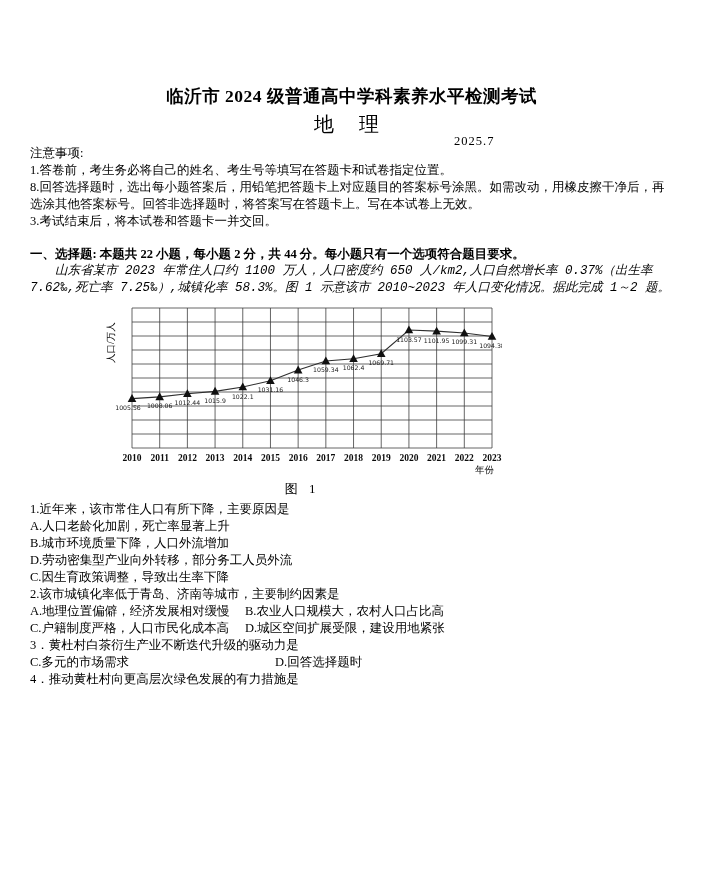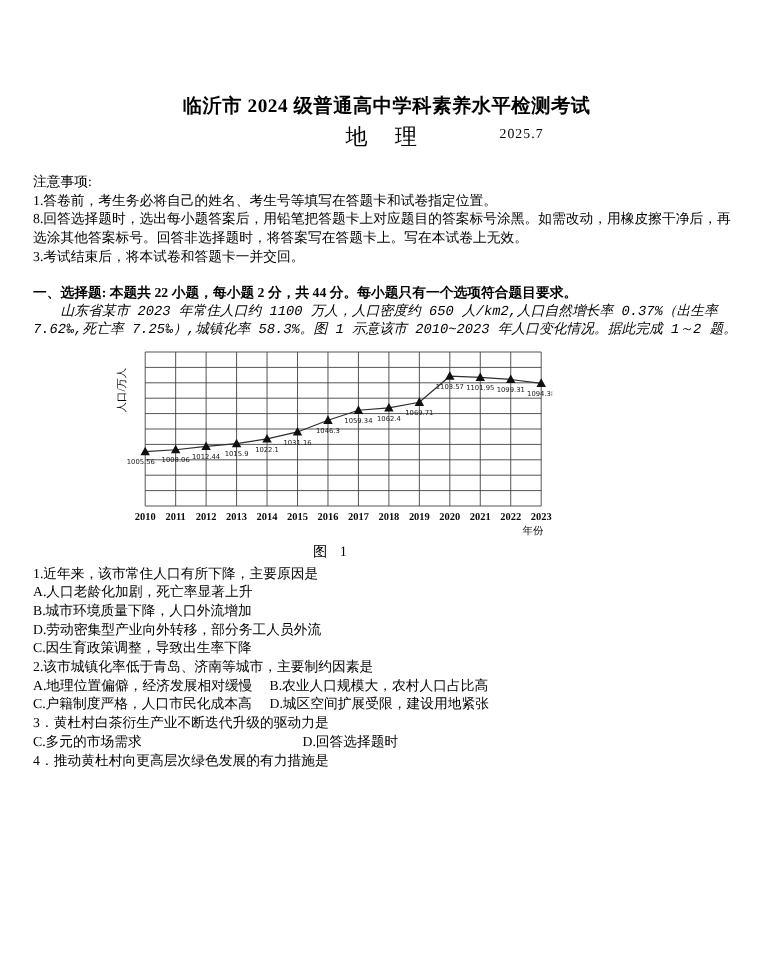--- a/index.html
+++ b/index.html
@@ -5,23 +5,23 @@
   html,body{margin:0;padding:0;}
   body{
     width:701px;height:877px;background:#ffffff;color:#000;
     font-family:"Liberation Serif","DejaVu Serif",serif;
     overflow:hidden;
   }
   .page{box-sizing:border-box;width:701px;height:624px;padding:84px 28px 0 30px;}
   .title{text-align:center;font-size:17.5px;font-weight:bold;letter-spacing:.5px;line-height:24px;}
   .subject-row{position:relative;text-align:center;margin-top:3px;height:27px;}
   .subject{font-size:20px;font-weight:normal;letter-spacing:10px;}
-  .date{position:absolute;left:424px;top:3px;font-size:12.5px;letter-spacing:1px;font-weight:normal;}
+  .date{position:absolute;left:424px;top:23px;font-size:12.5px;letter-spacing:1px;font-weight:normal;}
   p{margin:0;font-size:12.5px;line-height:17px;}
-  .notice-heading{margin-top:19px;}
+  .notice-heading{margin-top:7px;}
   .kai{font-style:italic;text-indent:2em;font-family:Liberation Mono, monospace;}
   .section-heading{font-weight:bold;margin-top:16px;}
   .figure{width:400px;margin:6px 0 0 72px;text-align:center;}
   .figure svg{display:block;}
   .caption{font-size:13px;letter-spacing:4px;line-height:17px;margin-top:1px;}
   .qblock{margin-top:4px;}
   .col-a{display:inline-block;width:215px;}
   .col-a-wide{display:inline-block;width:245px;}
   
   .grid{stroke:#3f3f3f;stroke-width:.8;}

